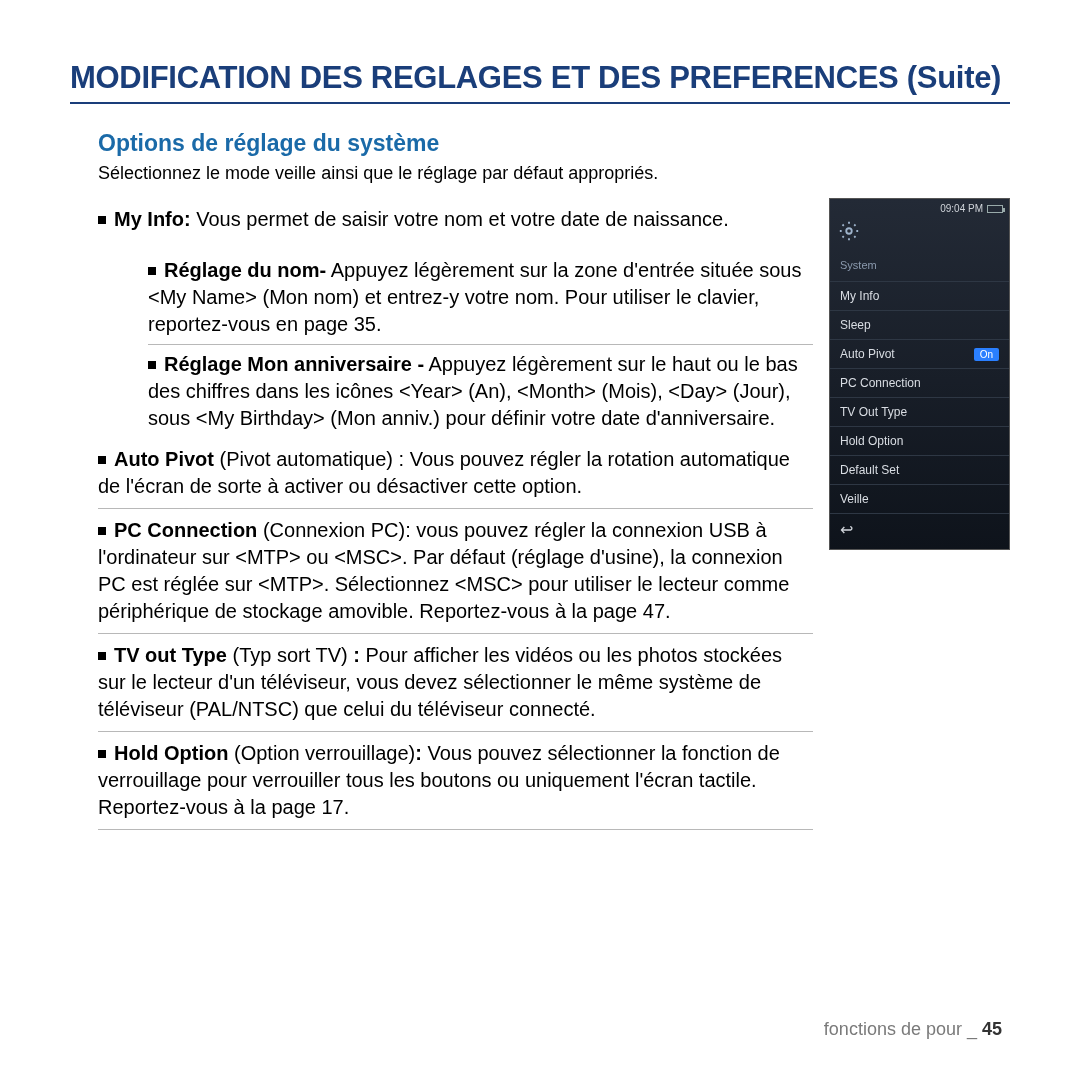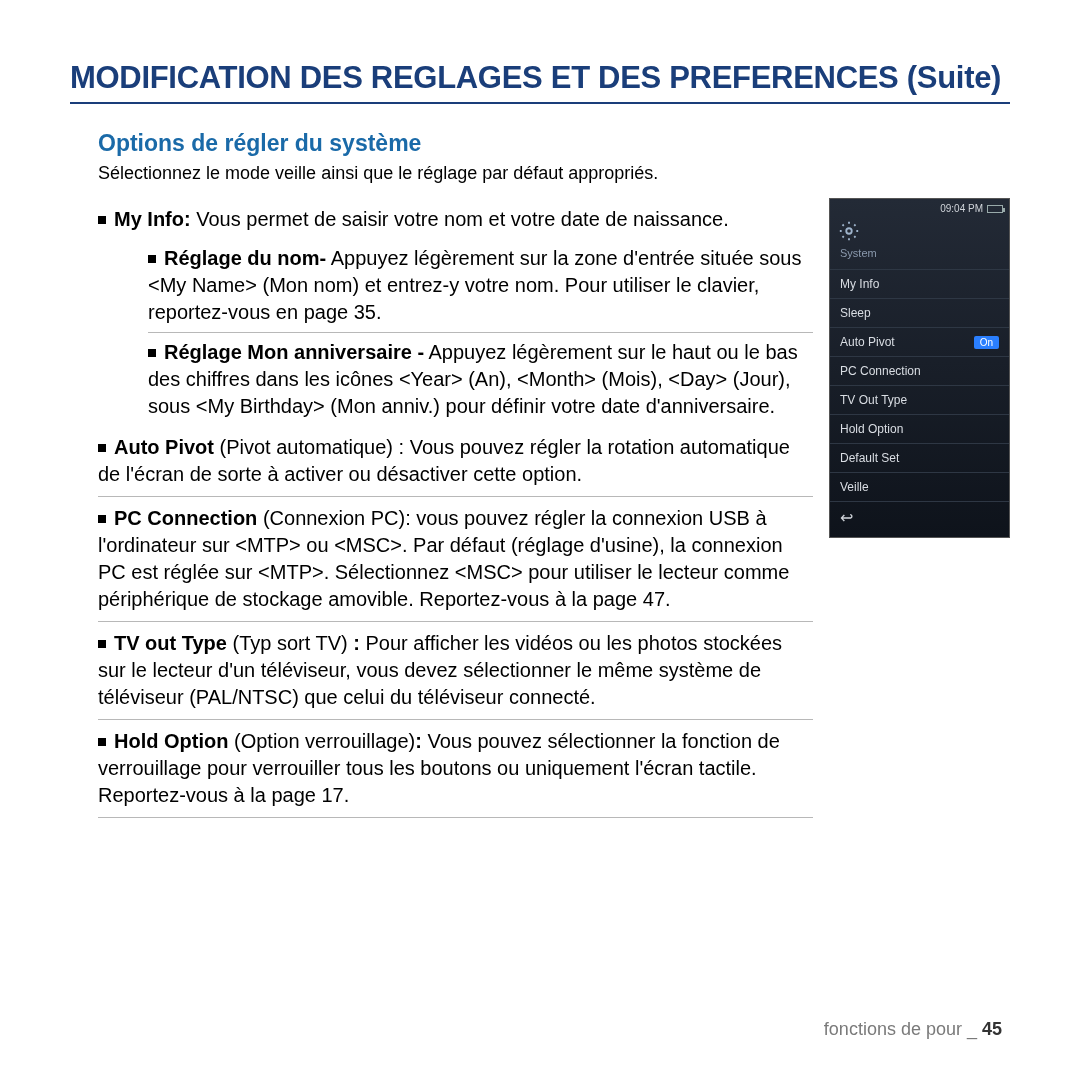--- a/index.html
+++ b/index.html
@@ -40,21 +40,21 @@
   }
   .list-area { flex: 1; }
   ul.top { list-style: none; padding-left: 0; }
   ul.top > li {
     padding: 8px 0 8px 0;
     border-bottom: 1px solid #b8b8b8;
     font-size: 20px;
     line-height: 1.35;
   }
   ul.top > li:first-child { border-bottom: none; padding-bottom:0; }
-  ul.sub { list-style: none; padding-left: 50px; margin-top: 6px; }
+  ul.sub { list-style: none; padding-left: 50px; margin-top: 18px; }
   ul.sub > li {
     padding: 6px 0;
     border-bottom: 1px solid #b8b8b8;
     font-size: 20px;
     line-height: 1.35;
   }
   ul.sub > li:last-child { border-bottom: none; }
   .sq { display:inline-block; width:8px; height:8px; background:#000; vertical-align: 2px; margin-right: 8px; }
   .bold { font-weight: bold; }
   .after-break { margin-top:6px; border-top:1px solid #b8b8b8; padding-top:8px;}
@@ -73,21 +73,21 @@
     display:flex; justify-content:flex-end; align-items:center;
     padding: 4px 6px; gap:4px; font-size:10px; color:#cfd3d9;
   }
   .dev-status .batt { width:16px; height:8px; border:1px solid #9aa; position:relative; }
   .dev-status .batt::after { content:""; position:absolute; right:-3px; top:2px; width:2px; height:4px; background:#9aa;}
   .dev-status .batt .fill { background:#9aa; height:100%; width:70%; }
   .dev-header {
     padding: 2px 8px 10px 8px;
   }
   .dev-header .gear { display:inline-block; }
-  .dev-header .lbl { display:block; font-size:11px; color:#8a99ad; margin-top:2px; margin-left:2px;}
+  .dev-header .lbl { display:block; font-size:11px; color:#8a99ad; margin-top:14px; margin-left:2px;}
   .dev-list { }
   .dev-row {
     display:flex; justify-content:space-between; align-items:center;
     padding: 7px 10px;
     border-top: 1px solid #2e3744;
     font-size: 12px;
     text-align: right;
   }
   .dev-badge {
     background:#2a7fff; color:#fff; font-size:10px; padding:1px 6px; border-radius:2px;
@@ -106,21 +106,21 @@
     font-size: 18px;
     color: #7a7a7a;
   }
   .footer .pnum { color:#333; font-weight:bold; }
 </style>
 </head>
 <body>
 
 <h1 class="page-title">MODIFICATION DES REGLAGES ET DES PREFERENCES (Suite)</h1>
 
-<div class="section-title">Options de régler du système</div>
+<div class="section-title">Options de réglage du système</div>
 <div class="intro">Sélectionnez le mode veille ainsi que le réglage par défaut appropriés.</div>
 
 <div class="content-wrap">
   <div class="list-area">
     <ul class="top">
       <li>
         <span class="sq"></span><span class="bold">My Info:</span><span> Vous permet de saisir votre nom et votre date de naissance.</span>
         <ul class="sub">
           <li>
             <span class="sq"></span><span class="bold">Réglage du nom-</span><span> Appuyez légèrement sur la zone d'entrée située sous &lt;My Name&gt; (Mon nom) et entrez-y votre nom. Pour utiliser le clavier, reportez-vous en page 35.</span>

